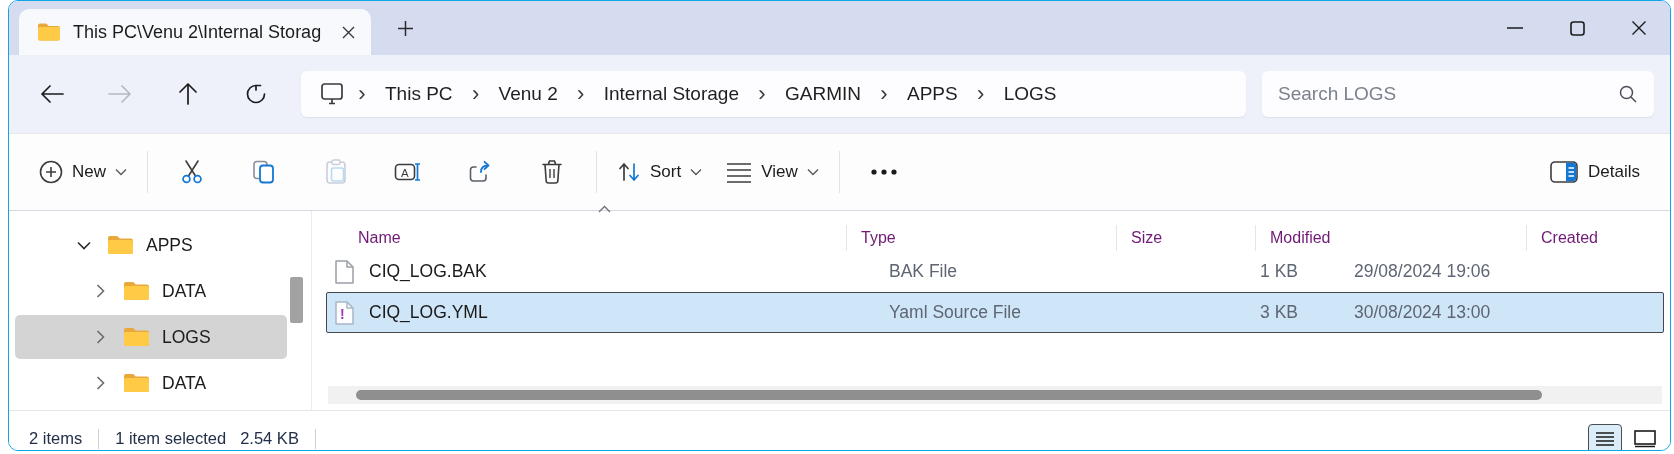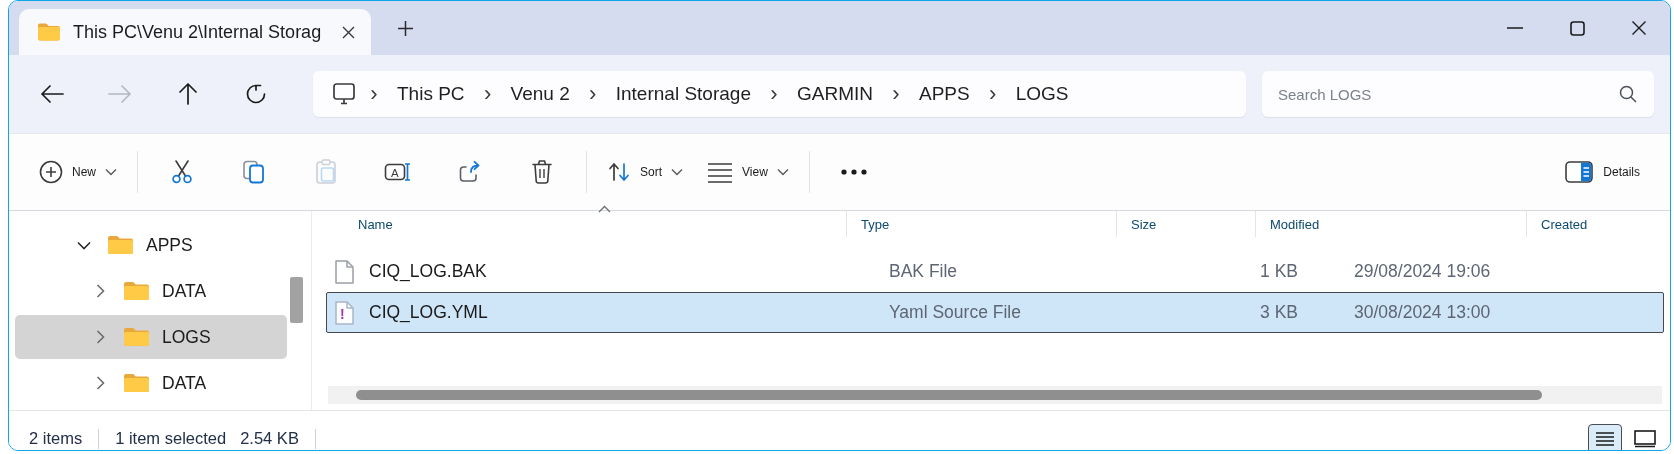--- a/index.html
+++ b/index.html
@@ -22,64 +22,64 @@
   .tab-close{ width:30px; height:30px; border-radius:5px; display:flex; align-items:center; justify-content:center; flex:none; }
   .newtab-btn{ width:36px; height:36px; margin-left:16px; align-self:center; display:flex; align-items:center; justify-content:center; border-radius:5px; }
   .window-controls{ margin-left:auto; display:flex; height:54px; }
   .win-btn{ width:62px; height:54px; display:flex; align-items:center; justify-content:center; }
 
   
   .navbar{ height:78px; background:#eef1f9; display:flex; align-items:center; padding:0 16px 0 20px; flex:none; }
   .nav-btn{ width:46px; height:42px; display:flex; align-items:center; justify-content:center; border-radius:5px; margin-right:22px; flex:none; }
   .address-bar{
     flex:1; height:46px; background:#fdfdff; border-radius:6px;
-    display:flex; align-items:center; padding:17px 10px; margin-left:12px;
+    display:flex; align-items:center; padding:17px 10px; margin-left:0;
     box-shadow:0 1px 1px rgba(100,110,140,.12);
   }
   .crumb{ font-size:19px; color:#1f1f1f; padding:6px 12px; border-radius:4px; white-space:nowrap; }
   .crumb-sep{ width:22px; display:flex; align-items:center; justify-content:center; }
   .crumb-sep::before{ content:"\203A"; font-size:22px; color:#3a3a3a; line-height:1; }
   .drive-icon-wrap{ padding:0 6px 0 8px; display:flex; align-items:center; }
   .search-box{
     width:392px; height:46px; margin-left:16px; background:#fdfdff; border-radius:6px;
     display:flex; align-items:center; padding:0 16px; flex:none;
     box-shadow:0 1px 1px rgba(100,110,140,.12);
   }
   .search-box input{
     flex:1; border:none; outline:none; background:transparent;
-    font-size:15px; color:#ef4444; font-family:"Liberation Sans", sans-serif;
+    font-size:19px; color:#ef4444; font-family:"Liberation Sans", sans-serif;
   }
   .search-box input::placeholder{ color:#7c818c; }
 
   
   .toolbar{
     height:78px; background:#fdfdfe; border-top:1px solid #e6e8ef; border-bottom:1px solid #d5d8e0;
     display:flex; align-items:center; padding:0 18px; flex:none;
   }
   .tb-btn{ display:flex; align-items:center; gap:9px; height:46px; padding:0 12px; border-radius:5px; }
-  .tb-label{ font-size:12px; color:#1c1c1c; }
+  .tb-label{ font-size:17px; color:#1c1c1c; }
   .tb-icon-btn{ width:50px; height:46px; display:flex; align-items:center; justify-content:center; border-radius:5px; margin:0 11px; }
   .tb-sep{ width:1px; height:42px; background:#e1e3e9; margin:0 8px; flex:none; }
   .details-btn{ margin-left:auto; display:flex; align-items:center; gap:10px; height:46px; padding:0 12px; border-radius:5px; }
 
   
   .content{ flex:1; display:flex; min-height:0; position:relative; background:#fff; }
 
   .sidebar{ width:302px; flex:none; position:relative; padding-top:10px; }
   .tree-row{ height:44px; margin:2px 24px 2px 6px; border-radius:5px; display:flex; align-items:center; gap:0; }
   .tree-row.selected{ background:#d4d4d4; }
   .tree-chevron{ width:26px; display:flex; justify-content:center; flex:none; }
   .tree-indent-1 .tree-chevron{ margin-left:56px; }
   .tree-indent-2 .tree-chevron{ margin-left:72px; }
   .tree-folder{ margin:0 12px 0 10px; display:flex; flex:none; }
   .tree-label{ font-size:17.5px; color:#1c1c1c; }
   .v-scrollbar{ position:absolute; right:8px; top:66px; width:13px; height:46px; background:#a2a2a2; border-radius:2px; }
 
   .main{ flex:1; border-left:1px solid #ececf0; display:flex; flex-direction:column; position:relative; min-width:0; }
-  .list-header{ height:40px; display:flex; align-items:flex-start; margin:0 6px 0 14px; position:relative; color:#0c4a6e; font-size:13px; flex:none; }
+  .list-header{ height:40px; display:flex; align-items:flex-end; margin:0 6px 0 14px; position:relative; color:#701a75; font-size:16px; flex:none; }
   .hdr-cell{ height:26px; display:flex; align-items:center; border-right:1px solid #e4e4ea; padding-left:14px; flex:none; }
   .hdr-name{ width:521px; padding-left:32px; }
   .hdr-type{ width:270px; }
   .hdr-size{ width:139px; }
   .hdr-modified{ width:271px; }
   .hdr-created{ flex:1; border-right:none; }
   .sort-caret{ position:absolute; left:272px; top:-6px; }
 
   .file-row{ height:41px; display:flex; align-items:center; margin:0 6px 0 14px; font-size:17.5px; border:1px solid transparent; border-radius:2px;gap:28px; }
   .file-row.selected{ background:#cfe6f9; border-color:#44494f; }

